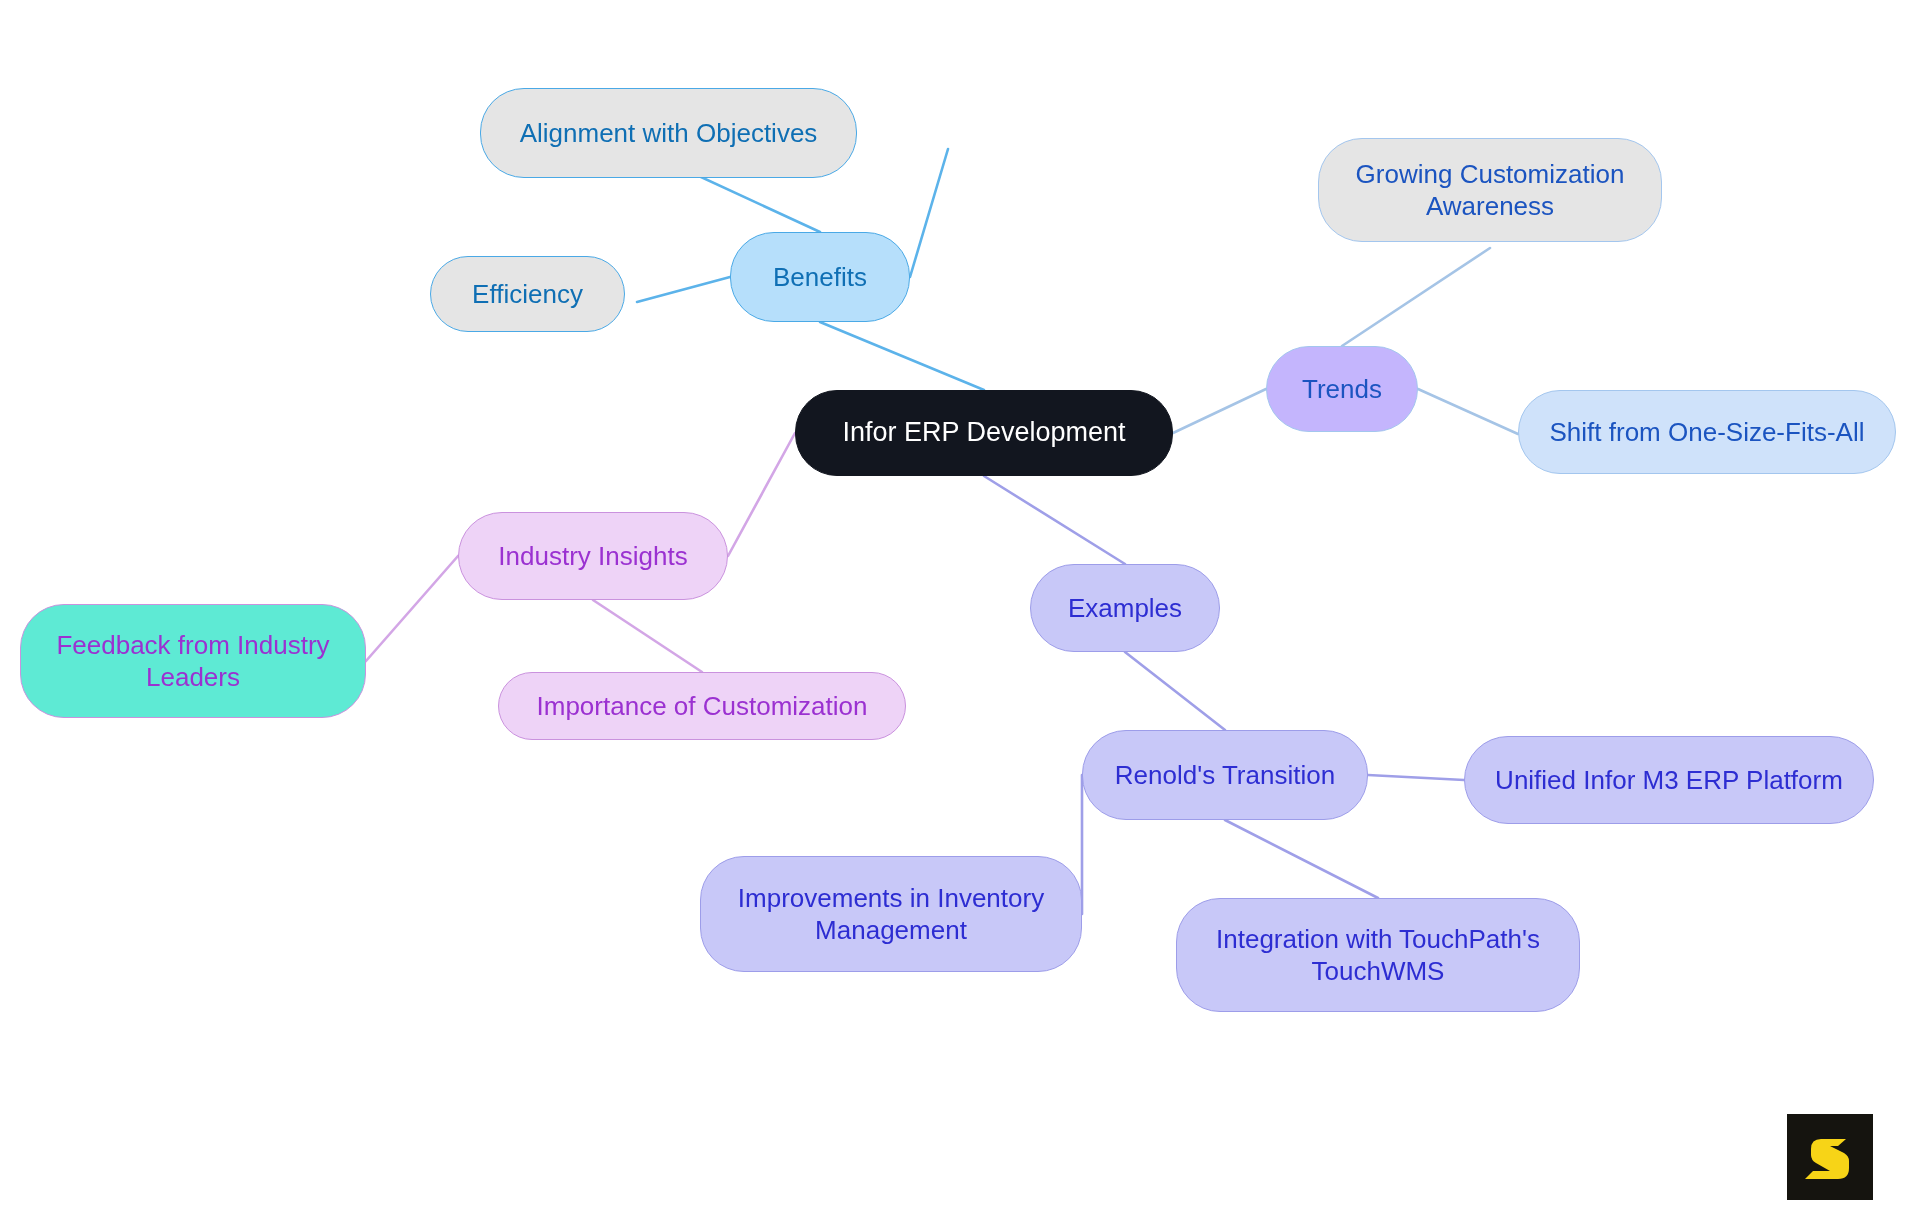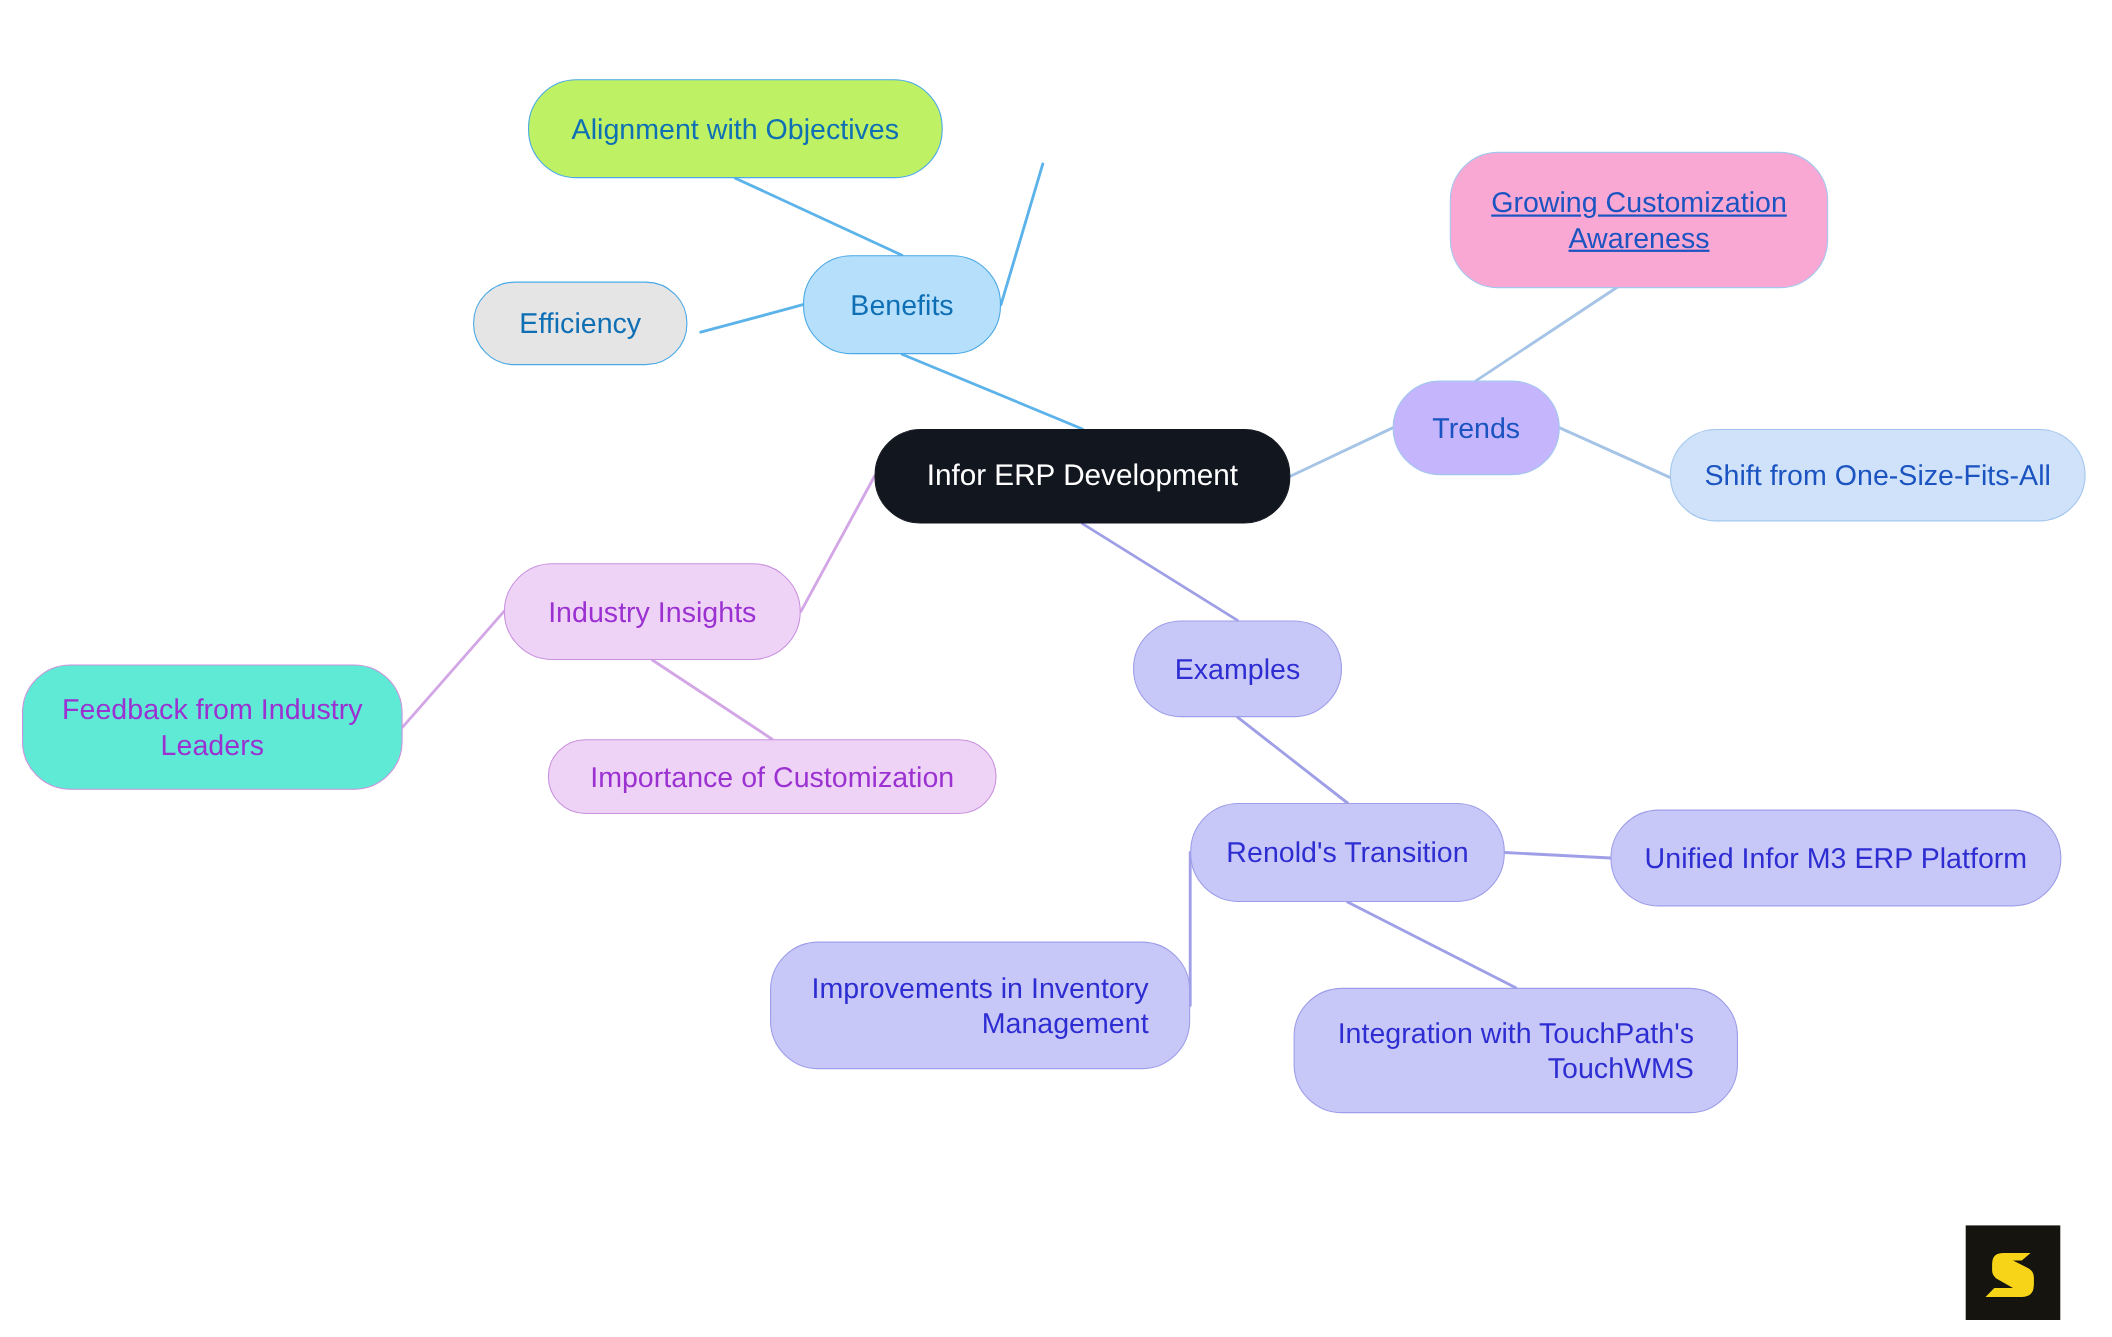--- a/index.html
+++ b/index.html
@@ -64,21 +64,20 @@
     background: #eed3f7;
     border-color: #ca92de;
     color: #9b31d1;
     font-size: 26px;
   }
   .node.periwinkle {
     background: #c8c8f8;
     border-color: #9d9de9;
     color: #2d2dd2;
     font-size: 26px;
-    text-align: right;
   }
   #logo {
     position: absolute;
     background: #15140f;
     display: flex;
     align-items: center;
     justify-content: center;
     z-index: 3;
   }
 </style>
@@ -100,24 +99,24 @@
       <line x1="593" y1="600" x2="702" y2="672" stroke="#d3a6e6" stroke-width="2.6" stroke-linecap="round"></line>
       <line x1="984" y1="476" x2="1125" y2="564" stroke="#9f9fe8" stroke-width="2.6" stroke-linecap="round"></line>
       <line x1="1125" y1="652" x2="1225" y2="730" stroke="#9f9fe8" stroke-width="2.6" stroke-linecap="round"></line>
       <line x1="1368" y1="775" x2="1464" y2="780" stroke="#9f9fe8" stroke-width="2.6" stroke-linecap="round"></line>
       <line x1="1082" y1="775" x2="1082" y2="914" stroke="#9f9fe8" stroke-width="2.6" stroke-linecap="round"></line>
       <line x1="1225" y1="820" x2="1378" y2="898" stroke="#9f9fe8" stroke-width="2.6" stroke-linecap="round"></line>
     </svg>
 
   <div class="node root" style="left: 795px; top: 390px; width: 378px; height: 86px; background: rgb(18, 22, 31); border-color: rgb(18, 22, 31); color: rgb(255, 255, 255);">Infor ERP Development</div>
   <div class="node blue" style="left: 730px; top: 232px; width: 180px; height: 90px; background: rgb(182, 223, 251); border-color: rgb(74, 169, 230); color: rgb(15, 111, 180);">Benefits</div>
-  <div class="node blue" style="left: 480px; top: 72px; width: 377px; height: 90px; background: #bef264; border-color: rgb(74, 169, 230); color: rgb(15, 111, 180);">Alignment with Objectives</div>
+  <div class="node blue" style="left: 480px; top: 88px; width: 377px; height: 90px; background: #e5e5e5; border-color: rgb(74, 169, 230); color: rgb(15, 111, 180);">Alignment with Objectives</div>
   <div class="node blue" style="left: 430px; top: 256px; width: 195px; height: 76px; background: #e5e5e5; border-color: rgb(74, 169, 230); color: rgb(15, 111, 180);">Efficiency</div>
   <div class="node paleblue" style="left: 1266px; top: 346px; width: 152px; height: 86px; background: #c4b5fd; border-color: rgb(163, 198, 238); color: rgb(27, 84, 192);">Trends</div>
-  <div class="node paleblue" style="left: 1318px; top: 138px; width: 344px; height: 124px; background: #f9a8d4; border-color: rgb(163, 198, 238); color: rgb(27, 84, 192); text-decoration: underline;">Growing Customization
+  <div class="node paleblue" style="left: 1318px; top: 138px; width: 344px; height: 104px; background: #e5e5e5; border-color: rgb(163, 198, 238); color: rgb(27, 84, 192);">Growing Customization
 Awareness</div>
   <div class="node paleblue" style="left: 1518px; top: 390px; width: 378px; height: 84px; background: rgb(207, 226, 250); border-color: rgb(163, 198, 238); color: rgb(27, 84, 192);">Shift from One-Size-Fits-All</div>
   <div class="node orchid" style="left: 458px; top: 512px; width: 270px; height: 88px; background: rgb(238, 211, 247); border-color: rgb(202, 146, 222); color: rgb(155, 49, 209);">Industry Insights</div>
   <div class="node orchid" style="left: 20px; top: 604px; width: 346px; height: 114px; background: #5eead4; border-color: rgb(202, 146, 222); color: rgb(155, 49, 209); text-align: center;">Feedback from Industry
 Leaders</div>
   <div class="node orchid" style="left: 498px; top: 672px; width: 408px; height: 68px; background: rgb(238, 211, 247); border-color: rgb(202, 146, 222); color: rgb(155, 49, 209);">Importance of Customization</div>
   <div class="node periwinkle" style="left: 1030px; top: 564px; width: 190px; height: 88px; background: rgb(200, 200, 248); border-color: rgb(157, 157, 233); color: rgb(45, 45, 210);">Examples</div>
   <div class="node periwinkle" style="left: 1082px; top: 730px; width: 286px; height: 90px; background: rgb(200, 200, 248); border-color: rgb(157, 157, 233); color: rgb(45, 45, 210);">Renold's Transition</div>
   <div class="node periwinkle" style="left: 1464px; top: 736px; width: 410px; height: 88px; background: rgb(200, 200, 248); border-color: rgb(157, 157, 233); color: rgb(45, 45, 210);">Unified Infor M3 ERP Platform</div>
   <div class="node periwinkle" style="left: 700px; top: 856px; width: 382px; height: 116px; background: rgb(200, 200, 248); border-color: rgb(157, 157, 233); color: rgb(45, 45, 210);">Improvements in Inventory

